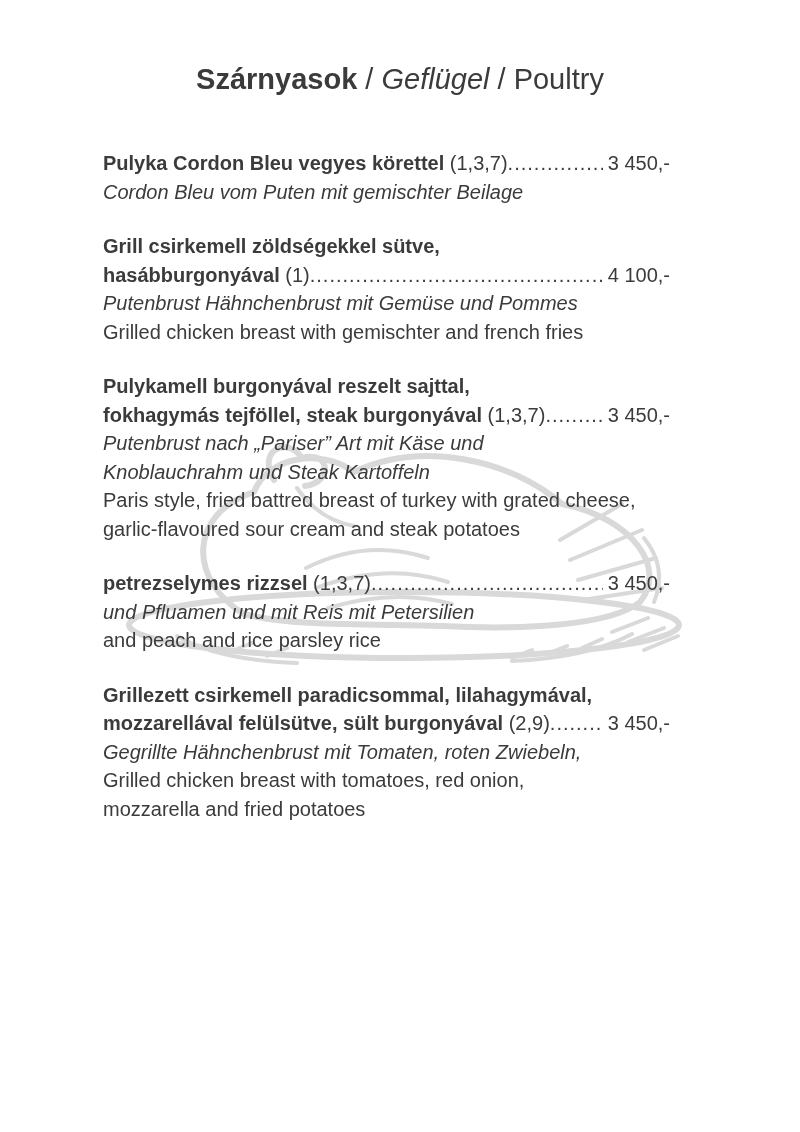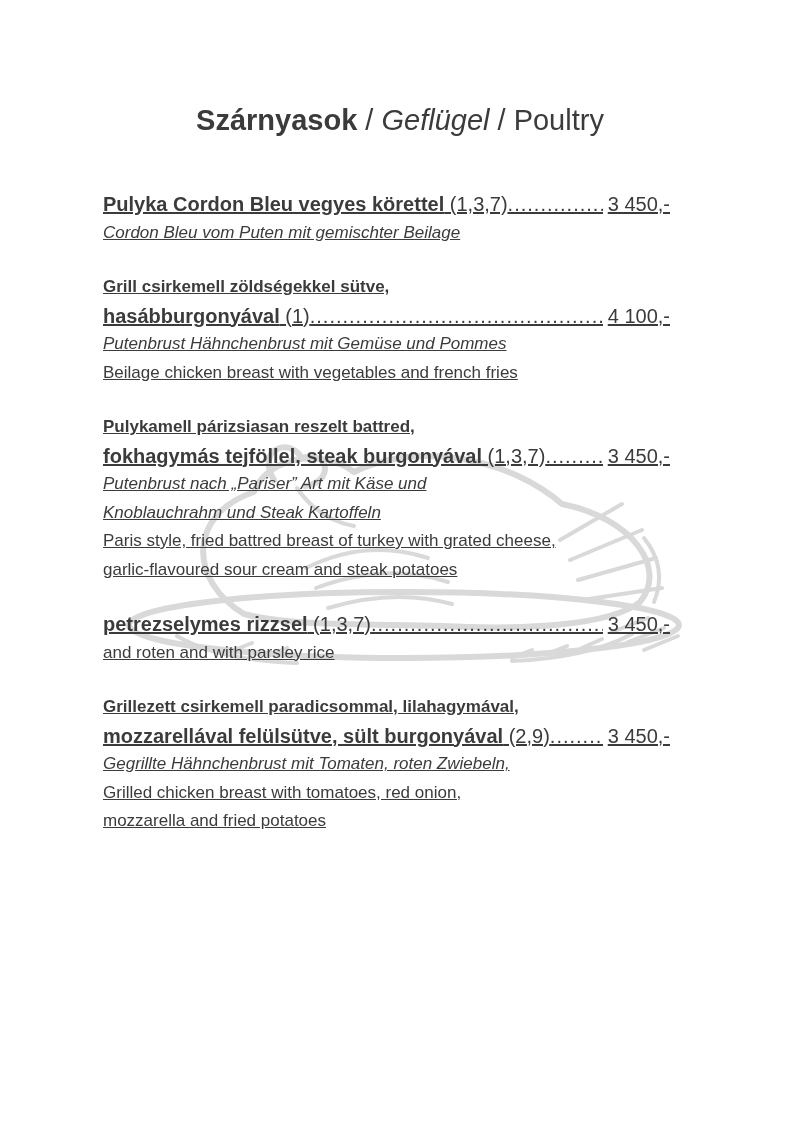--- a/index.html
+++ b/index.html
@@ -18,38 +18,37 @@
   .watermark {
     position: absolute;
     left: 92px; top: 418px;
     width: 605px; height: 252px;
     z-index: 0;
     pointer-events: none;
   }
   .page-title {
     position: relative;
     z-index: 1;
-    padding-top: 100px;
+    padding-top: 59px;
     text-align: center;
     font-size: 29px;
     line-height: 40px;
     white-space: pre;
   }
   .page-title .t-bold { font-weight: bold; }
   .page-title .t-italic { font-style: italic; }
   .content {
     position: relative;
     z-index: 1;
     margin: 50px 0 4px 103px;
     width: 567px;
-    text-decoration: underline;
   }
   .item { margin-bottom: 26px; }
   .line {
-    font-size: 17px;
+    font-size: 20px;
     line-height: 28.5px;
     white-space: pre;
   }
   .line:empty { display: none; }
   .hu { font-weight: bold; }
   .de { font-style: italic; }
   .price-row {
     display: flex;
     align-items: baseline;
     font-size: 20px;
@@ -117,46 +116,47 @@
     <div class="item">
       <div class="line hu">Grill csirkemell zöldségekkel sütve,</div>
       <div class="price-row">
         <span class="hu-main">hasábburgonyával</span>
         <span class="allergens"> (1)</span>
         <span class="dots">................................................................................</span>
         <span class="price">4 100,-</span>
       </div>
       <div class="line de">Putenbrust Hähnchenbrust mit Gemüse und Pommes</div>
 
-      <div class="line en">Beilage chicken breast with vegetables and french fries</div>
+      <div class="line en">Grilled chicken breast with gemischter and french fries</div>
 
     </div>
 
     <div class="item">
-      <div class="line hu">Pulykamell párizsiasan reszelt battred,</div>
+      <div class="line hu">Pulykamell burgonyával reszelt sajttal,</div>
       <div class="price-row">
         <span class="hu-main">fokhagymás tejföllel, steak burgonyával</span>
         <span class="allergens"> (1,3,7)</span>
         <span class="dots">................................................................................</span>
         <span class="price">3 450,-</span>
       </div>
       <div class="line de">Putenbrust nach „Pariser” Art mit Käse und</div>
       <div class="line de">Knoblauchrahm und Steak Kartoffeln</div>
       <div class="line en">Paris style, fried battred breast of turkey with grated cheese,</div>
       <div class="line en">garlic-flavoured sour cream and steak potatoes</div>
     </div>
 
     <div class="item">
       <div class="price-row">
         <span class="hu-main">petrezselymes rizzsel</span>
         <span class="allergens"> (1,3,7)</span>
         <span class="dots">................................................................................</span>
         <span class="price">3 450,-</span>
       </div>
-      <div class="line en">and roten and with parsley rice</div>
+      <div class="line de">und Pfluamen und mit Reis mit Petersilien</div>
+      <div class="line en">and peach and rice parsley rice</div>
     </div>
 
     <div class="item">
       <div class="line hu">Grillezett csirkemell paradicsommal, lilahagymával,</div>
       <div class="price-row">
         <span class="hu-main">mozzarellával felülsütve, sült burgonyával</span>
         <span class="allergens"> (2,9)</span>
         <span class="dots">................................................................................</span>
         <span class="price">3 450,-</span>
       </div>

